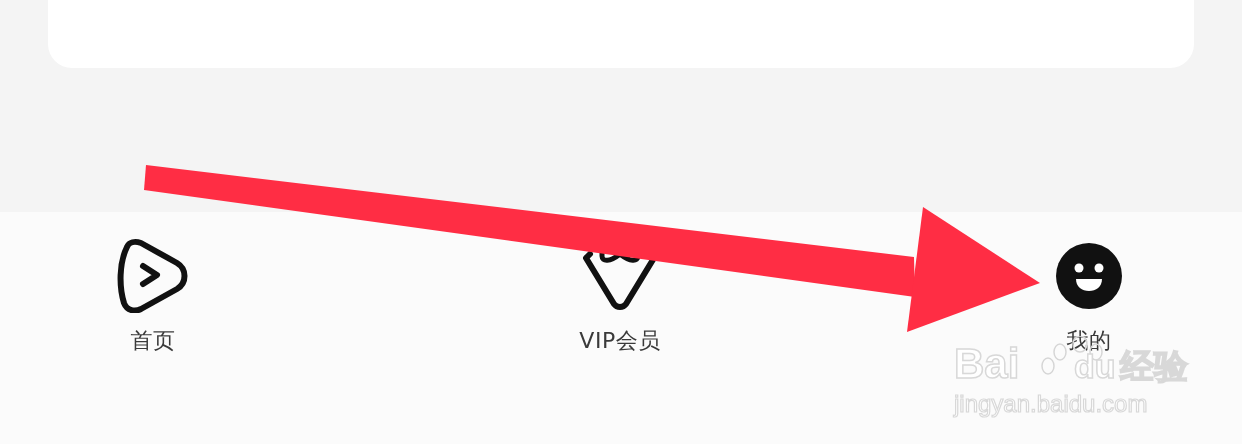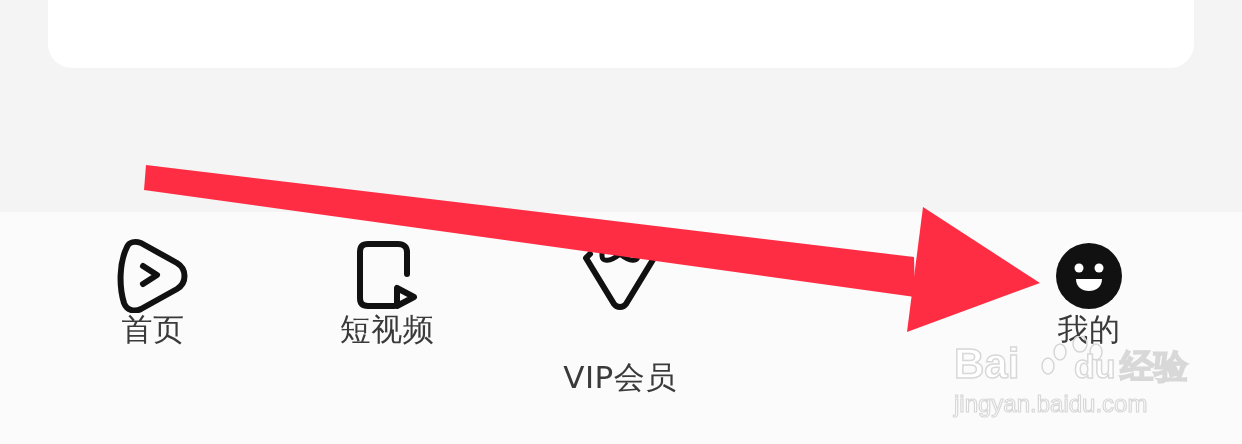--- a/index.html
+++ b/index.html
@@ -49,29 +49,30 @@
       width: 80px;
       height: 72px;
       display: flex;
       align-items: center;
       justify-content: center;
     }
     .tab .icon svg {
       display: block;
     }
     .tab .label {
-      font-size: 31px;
+      margin-top: 12px;
+      font-size: 22px;
       line-height: 34px;
       color: #3a3a3a;
       white-space: nowrap;
       letter-spacing: 0.5px;
     }
     #tab-home { left: 73px; }
     #tab-short { left: 307px; }
-    #tab-vip { left: 540px; gap: 48px; }
+    #tab-vip { left: 540px; }
     #tab-hot { left: 775px; }
     #tab-mine { left: 1009px; }
 
     .arrow-overlay {
       position: absolute;
       left: 0; top: 0;
       width: 1242px; height: 444px;
       pointer-events: none;
     }
     .watermark {
@@ -95,29 +96,20 @@
   <div class="tab" id="tab-home">
     <div class="icon">
       <svg width="76" height="74" viewBox="0 0 76 74">
         <path d="M12 8 C14 3 20 2 26 4 L62 24 C72 30 72 44 62 50 L26 70 C20 73 12 72 9 64 C4 48 4 24 12 8 Z" fill="none" stroke="#111" stroke-width="6" stroke-linejoin="round"></path>
         <path d="M28 27 L42 36 L28 45" fill="none" stroke="#111" stroke-width="6" stroke-linecap="round" stroke-linejoin="round"></path>
       </svg>
     </div>
     <span class="label">首页</span>
   </div>
 
-  <div class="tab" id="tab-short">
-    <div class="icon">
-      <svg width="70" height="72" viewBox="0 0 70 72">
-        <path d="M42 66 L16 66 C10 66 8 63 8 58 L8 12 C8 7 10 4 16 4 L46 4 C52 4 55 7 55 12 L55 34" fill="none" stroke="#111" stroke-width="6" stroke-linecap="round" stroke-linejoin="round"></path>
-        <path d="M45 48 L45 66 L62 57 Z" fill="none" stroke="#111" stroke-width="6" stroke-linejoin="round"></path>
-      </svg>
-    </div>
-    <span class="label">短视频</span>
-  </div>
 
   <div class="tab" id="tab-vip">
     <div class="icon">
       <svg width="76" height="72" viewBox="0 0 76 72">
         <path d="M8 14 L4 18 L32 64 C35 68 41 68 44 64 L72 18 L68 14" fill="none" stroke="#111" stroke-width="6" stroke-linecap="round" stroke-linejoin="round"></path>
         <path d="M20 4 L20 16 C20 22 28 22 38 14 C48 22 56 22 56 16 L56 4 C50 2 44 6 38 10 C32 6 26 2 20 4 Z" fill="none" stroke="#111" stroke-width="5" stroke-linejoin="round"></path>
       </svg>
     </div>
     <span class="label">VIP会员</span>
   </div>

